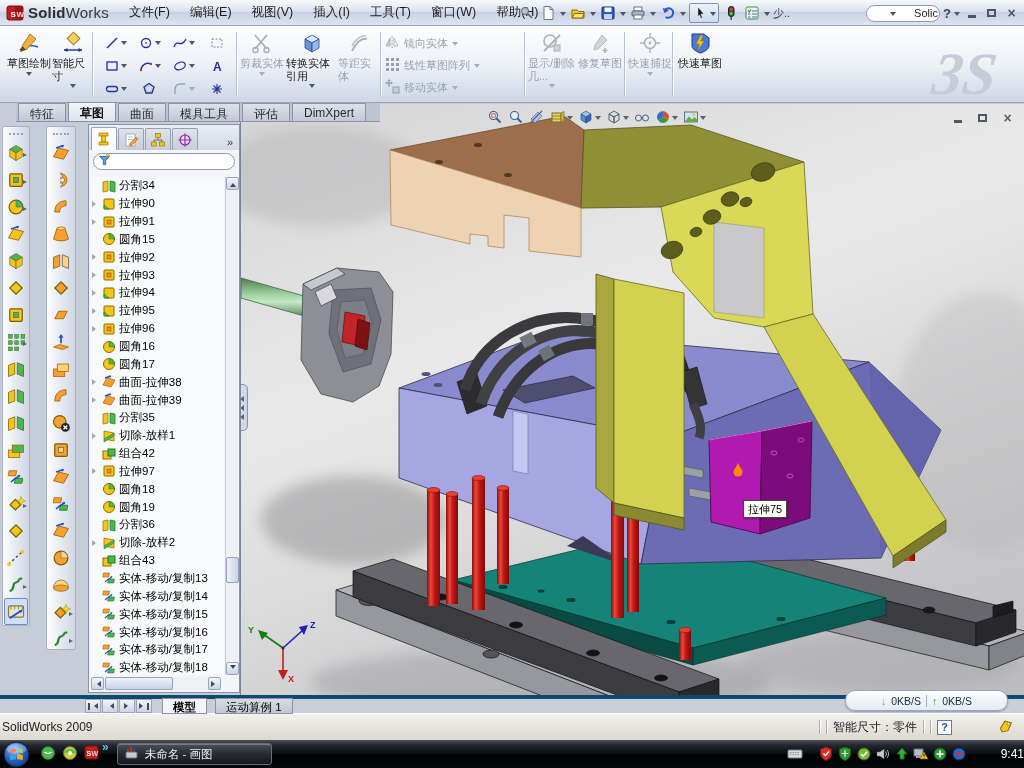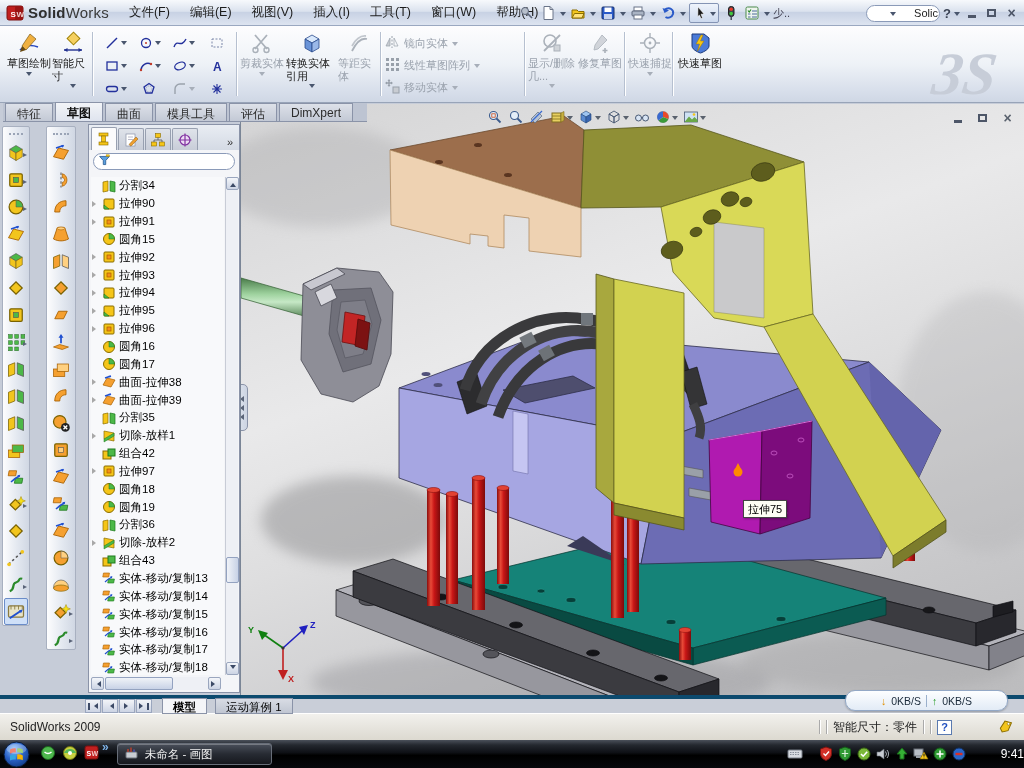--- a/index.html
+++ b/index.html
@@ -33,21 +33,21 @@
 .rbtn.dis .rlb{color:#9aa2ad}
 .rbtn .arw{margin-top:2px}
 .rbtn.dis .arw{border-top-color:#a7aeb9}
 #sgrid{position:absolute;left:98px;top:5px;width:136px;height:70px;display:grid;grid-template-columns:repeat(4,34px);grid-template-rows:repeat(3,23px)}
 .sgcell{display:flex;align-items:center;justify-content:center;gap:1px}
 #rstack{position:absolute;left:384px;top:6px;width:134px}
 .srow{display:flex;align-items:center;gap:4px;height:22px}
 .srow .slb{font-size:11px;color:#9aa2ad}
 #watermark{position:absolute;right:28px;top:14px;font-size:60px;font-style:italic;font-weight:bold;color:#c7cdd8;transform:skewX(-8deg);font-family:"Liberation Serif","DejaVu Serif",serif}
 
-#cmdtabs{position:absolute;left:3px;top:103px;width:364px;height:19px;background:#bdc4d2;display:flex;align-items:flex-end;z-index:5;border-bottom:1px solid #8a93a8}
+#cmdtabs{position:absolute;left:16px;top:103px;width:364px;height:19px;background:#bdc4d2;display:flex;align-items:flex-end;z-index:5;border-bottom:1px solid #8a93a8}
 .ctab{padding:2px 11px 1px;font-size:12px;color:#2c2c2c;background:linear-gradient(#dde1e9,#c3c9d5);border:1px solid #8a93a8;border-bottom:none;margin-left:2px;height:18px;white-space:nowrap}
 .ctab.active{background:linear-gradient(#f2f4f8,#dfe4ee);height:19px;font-weight:bold;color:#111}
 
 .vt{position:absolute;width:28px;background:linear-gradient(90deg,#fdfdfe,#e3e8f0 55%,#d0d7e3);border:1px solid #a8b0c0;border-radius:2px;z-index:4;padding-top:6px}
 .vt .grip{height:4px;margin:0 6px 2px;border-top:2px dotted #9aa4b6}
 .vti{position:relative;height:27px;display:flex;align-items:center;justify-content:center}
 .vti .varw{position:absolute;right:0;bottom:9px;width:0;height:0;border:2.5px solid transparent;border-left:4px solid #5a6478}
 .vti.pressed{background:#cfe0f8;border:1px solid #6a8cc8;border-radius:2px;margin:0 1px}
 
 #fpanel{position:absolute;left:88px;top:124px;width:152px;height:569px;background:#f4f5f8;border:1px solid #8a93a8;z-index:4}
@@ -85,21 +85,21 @@
 #splitter i{width:0;height:0;border:3px solid transparent;border-right:4px solid #5a6478}
 
 #mtabrow{position:absolute;left:0;top:695px;width:1024px;height:18px;background:#c9ced8;border-top:4px solid #0c4a6e;display:flex;align-items:center;z-index:5}
 #vcr{display:flex;gap:1px;margin-left:85px}
 .vcrb{width:16px;height:14px;background:linear-gradient(#f2f4f8,#ccd4e4);border:1px solid #9aa6be;display:flex;align-items:center;justify-content:center;gap:1px}
 .vcrb .bar{width:2px;height:7px;background:#3c4a66}
 .mtab{margin-left:8px;padding:1px 10px;font-size:11.5px;border:1px solid #8a93a8;background:linear-gradient(#d8dce4,#c0c6d2);height:16px;white-space:nowrap}
 .mtab.active{background:#f4f5f8;font-weight:bold;margin-left:10px}
 
 #statusbar{position:absolute;left:0;top:713px;width:1024px;height:27px;background:linear-gradient(#f2f1ed,#dcd9d0);border-top:1px solid #fff;display:flex;align-items:center;z-index:4}
-#sbleft{padding-left:10px;font-size:12px;color:#222}
+#sbleft{padding-left:2px;font-size:12px;color:#222}
 #sbright{margin-left:auto;display:flex;align-items:center;gap:6px;padding-right:10px}
 #sbright .sep{width:1px;height:14px;background:#aaa;box-shadow:1px 0 0 #fff}
 #sbedit{font-size:12px;color:#222}
 #sbhelp{width:15px;height:15px;border:1px solid #5a7ab0;background:#fff;color:#2050c0;font-weight:bold;font-size:11px;display:flex;align-items:center;justify-content:center}
 
 #netw{position:absolute;left:845px;top:690px;width:163px;height:21px;background:linear-gradient(#fdfeff,#e2ebf6);border:1px solid #93a8c6;border-radius:10px;display:flex;align-items:center;justify-content:center;gap:5px;z-index:30;box-shadow:0 1px 2px rgba(0,0,0,.25);font-size:10.5px;color:#1a2a3a}
 #netw .dn{color:#e09000;font-weight:bold}
 #netw .up{color:#1f9a1f;font-weight:bold}
 #netw .nsep{width:1px;height:12px;background:#9ab0cc}
 

